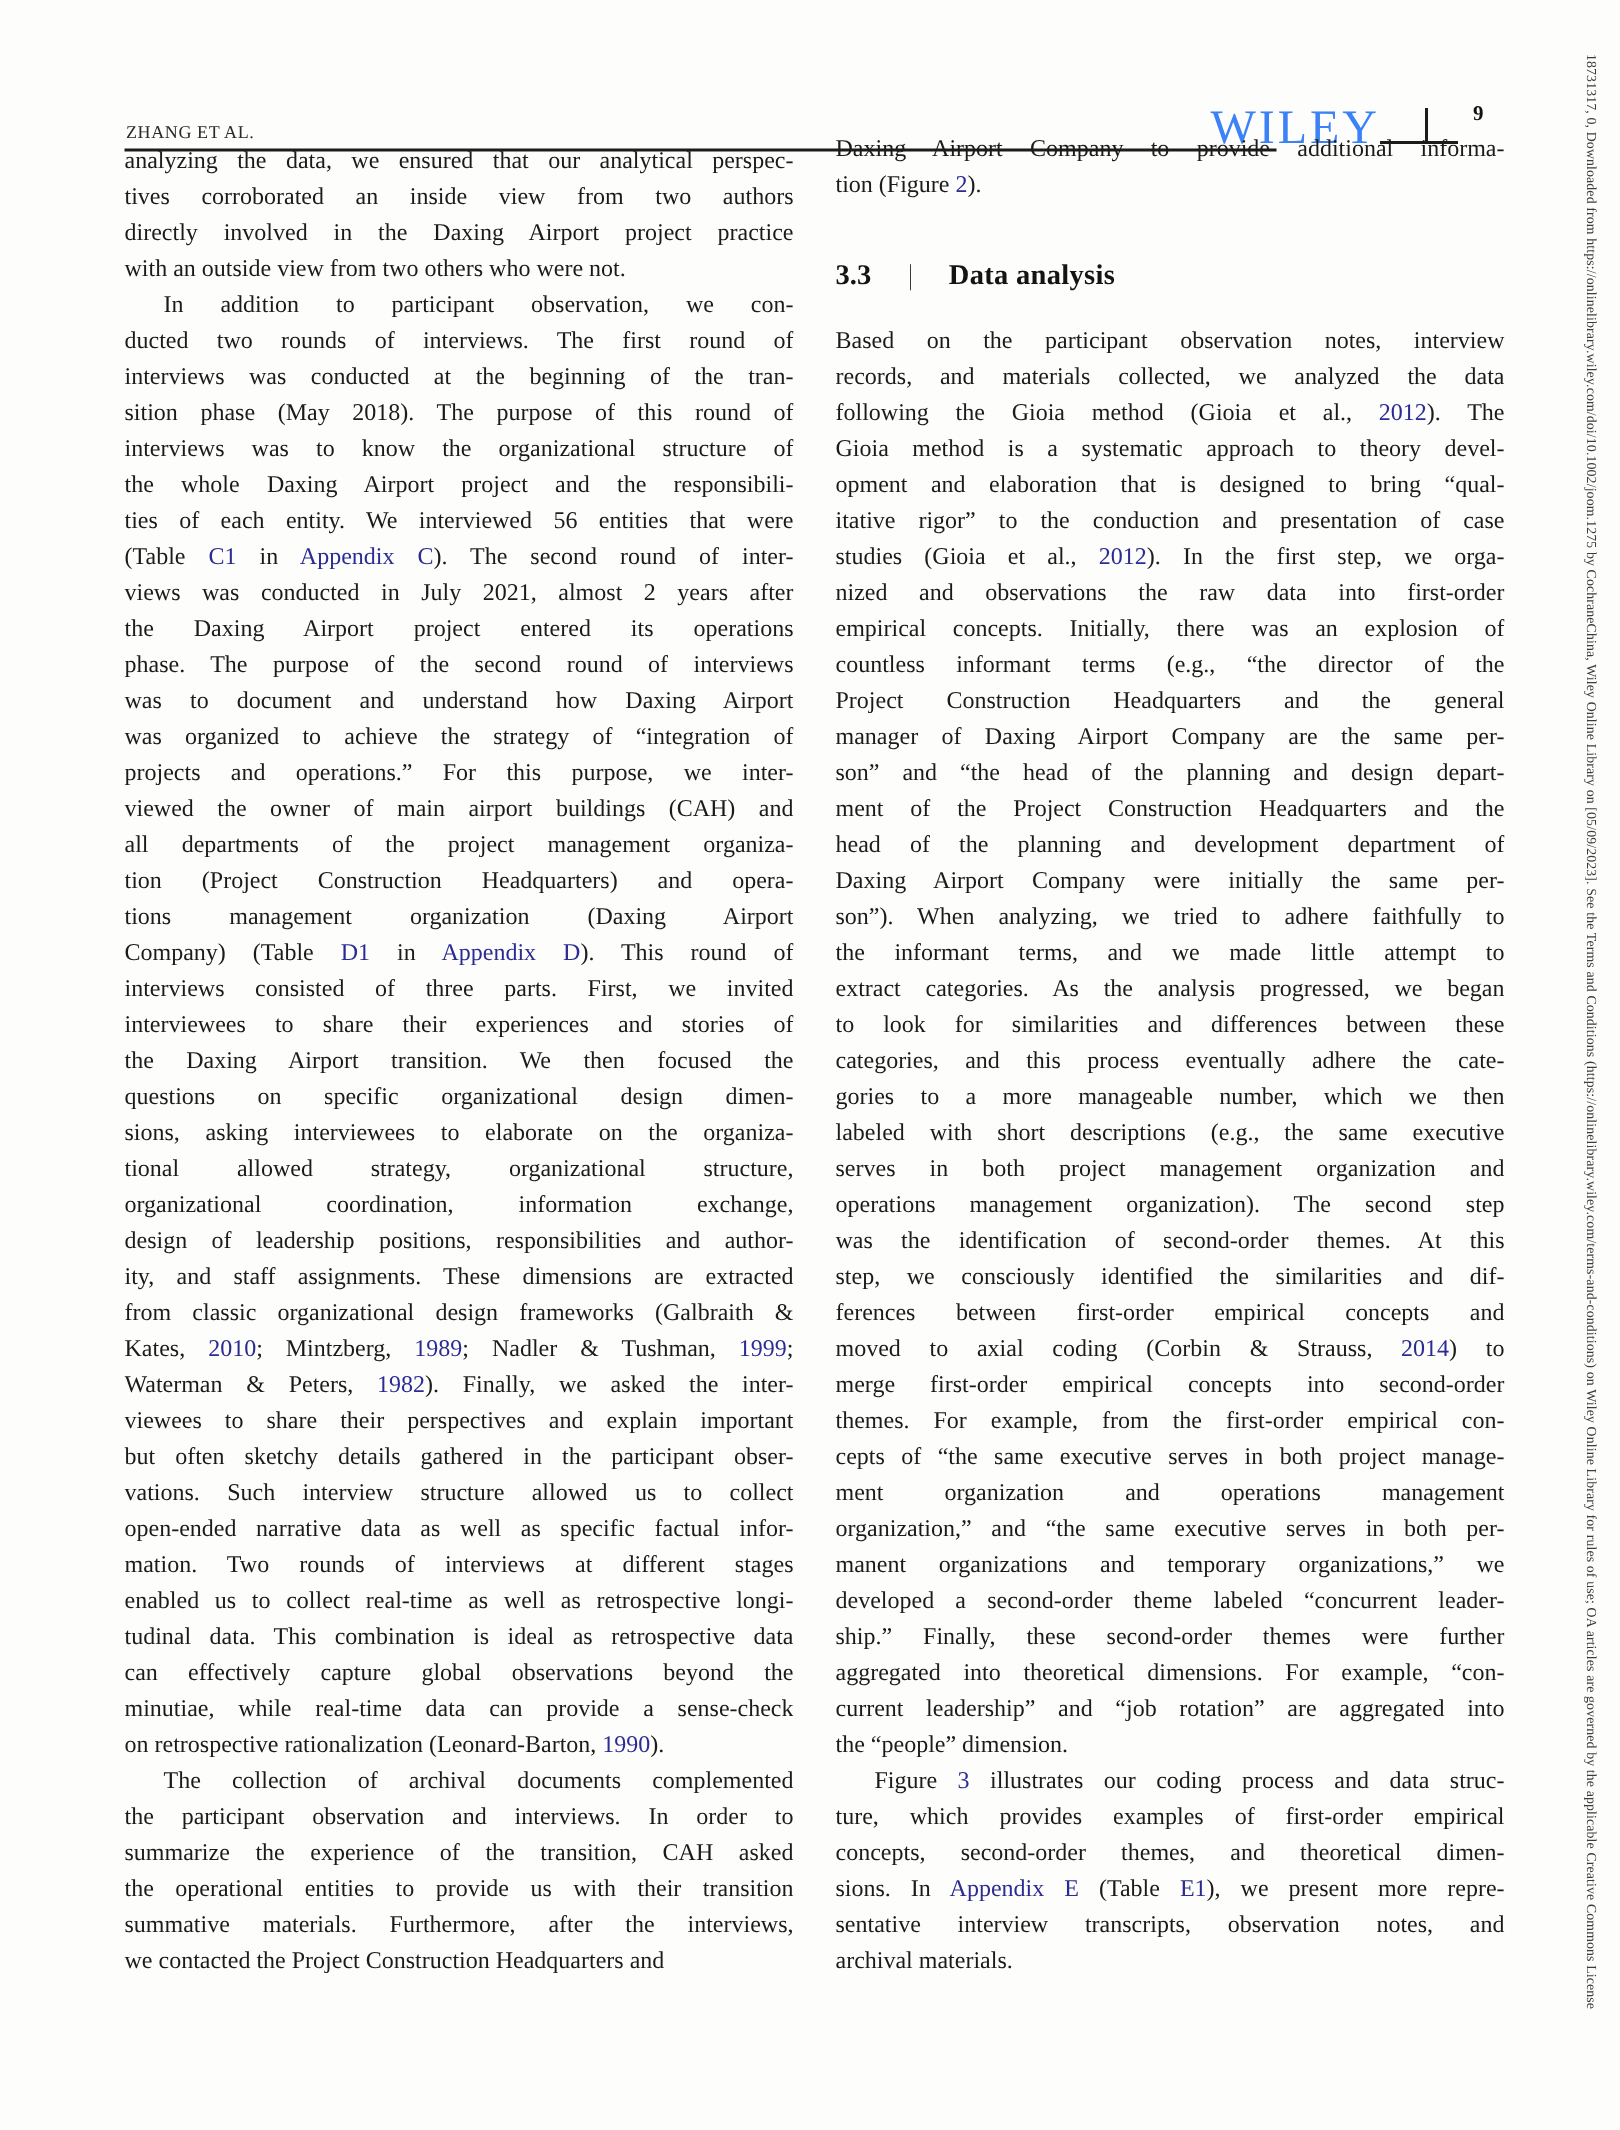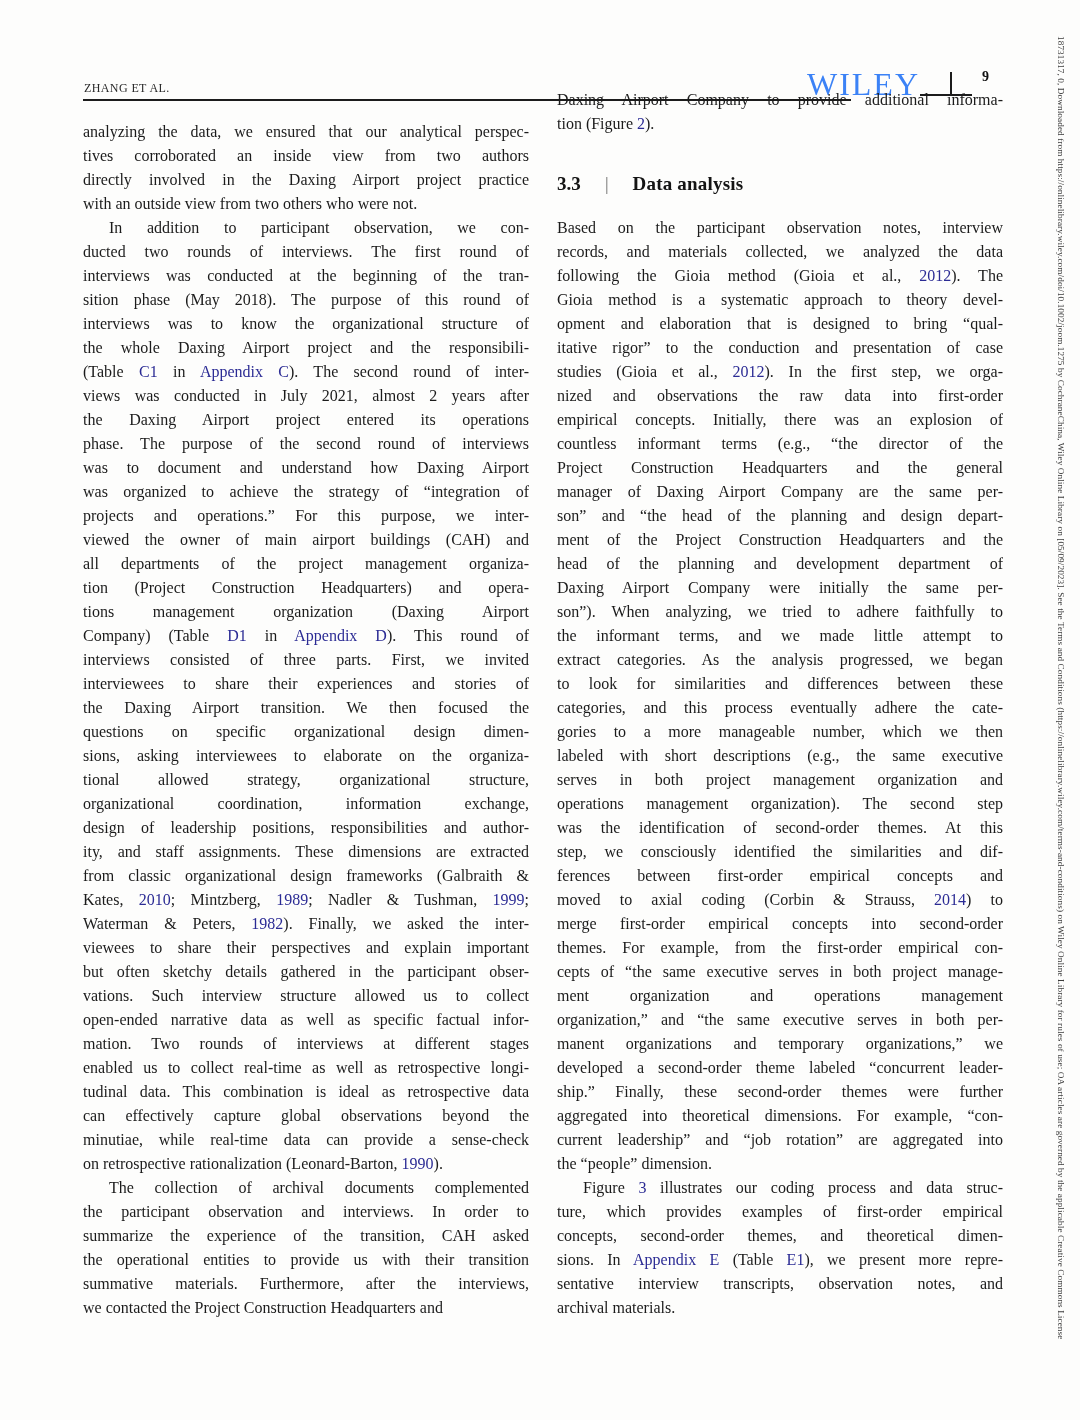--- a/index.html
+++ b/index.html
@@ -69,20 +69,21 @@
         <div class="line">analyzing the data, we ensured that our analytical perspec-</div>
         <div class="line">tives corroborated an inside view from two authors</div>
         <div class="line">directly involved in the Daxing Airport project practice</div>
         <div class="line last">with an outside view from two others who were not.</div>
         <div class="line indent">In addition to participant observation, we con-</div>
         <div class="line">ducted two rounds of interviews. The first round of</div>
         <div class="line">interviews was conducted at the beginning of the tran-</div>
         <div class="line">sition phase (May 2018). The purpose of this round of</div>
         <div class="line">interviews was to know the organizational structure of</div>
         <div class="line">the whole Daxing Airport project and the responsibili-</div>
+        <div class="line">ties of each entity. We interviewed 56 entities that were</div>
         <div class="line">(Table <span class="link">C1</span> in <span class="link">Appendix C</span>). The second round of inter-</div>
         <div class="line">views was conducted in July 2021, almost 2 years after</div>
         <div class="line">the Daxing Airport project entered its operations</div>
         <div class="line">phase. The purpose of the second round of interviews</div>
         <div class="line">was to document and understand how Daxing Airport</div>
         <div class="line">was organized to achieve the strategy of “integration of</div>
         <div class="line">projects and operations.” For this purpose, we inter-</div>
         <div class="line">viewed the owner of main airport buildings (CAH) and</div>
         <div class="line">all departments of the project management organiza-</div>
         <div class="line">tion (Project Construction Headquarters) and opera-</div>

